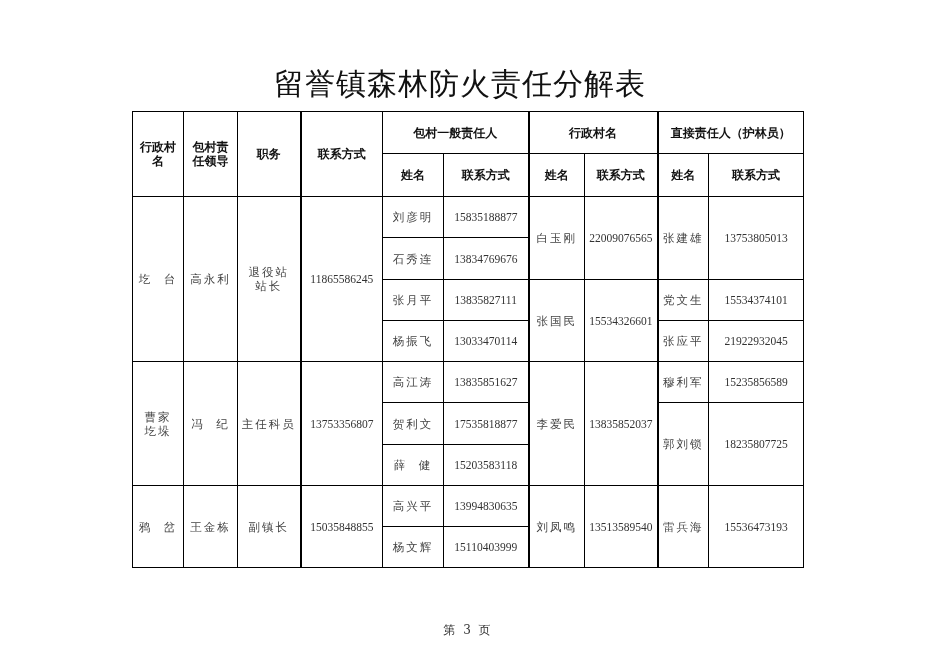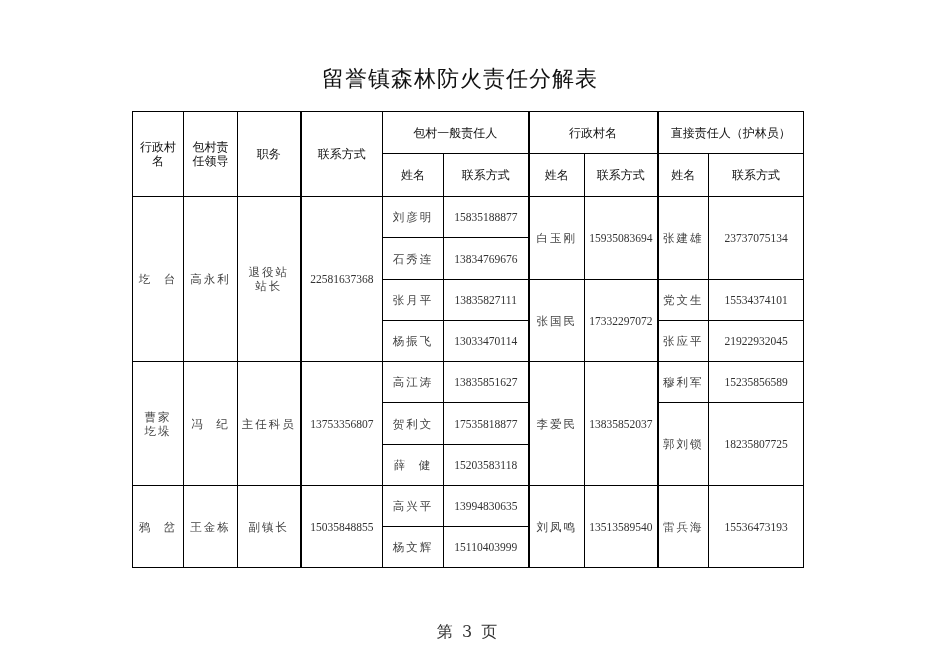--- a/index.html
+++ b/index.html
@@ -1,30 +1,30 @@
 <!DOCTYPE html>
 <html><head>
 <meta charset="utf-8">
 <style>
   html, body { margin: 0; padding: 0; background: #ffffff; }
   body { width: 936px; height: 662px; position: relative; overflow: hidden;
          font-family: "DejaVu Serif", "Liberation Serif", serif; color: #222; }
   .title { position: absolute; left: 0; width: 920px; top: 64px; text-align: center;
-           font-family: "DejaVu Sans", "Liberation Sans", sans-serif; font-size: 22px;
+           font-family: "DejaVu Sans", "Liberation Sans", sans-serif; font-size: 30px;
            color: #111; letter-spacing: 1px; }
   table.grid { position: absolute; left: 132px; top: 111px; border-collapse: collapse;
                table-layout: fixed; width: 671px; }
   table.grid td { border: 1px solid #000; text-align: center; vertical-align: middle;
                   padding: 0 2px; font-size: 11.5px; line-height: 14px; overflow: hidden; }
-  table.grid td.h { font-weight: normal; font-size: 12px; color: #111; }
+  table.grid td.h { font-weight: bold; font-size: 12px; color: #111; }
   td.thickL { border-left: 2px solid #000 !important; }
   .gray { color: #444; letter-spacing: 2px; }
   .num { font-family: Liberation Serif, serif; font-size: 12px; color: #333; }
   .footer { position: absolute; left: 0; width: 936px; top: 622px; text-align: center;
-            font-size: 16px; color: #333; letter-spacing: 2px; }
+            font-size: 12px; color: #333; letter-spacing: 2px; }
 </style>
 </head>
 <body>
 
 <div class="title">留誉镇森林防火责任分解表</div>
 
 <table class="grid">
   <colgroup>
     <col style="width:51px">
       <col style="width:54px">
@@ -60,37 +60,37 @@
     <td class="h thickL">姓名</td>
     <td class="h">联系方式</td>
   </tr>
 
   <tr style="height:41px">
     <td rowspan="4" class="gray" style="white-space:pre">圪  台</td>
     <td rowspan="4" class="gray">高永利</td>
     <td rowspan="4" class="gray">
           <div style="width:52px;margin:8px auto">退役站站长</div>
         </td>
-    <td rowspan="4" class="num thickL">22581637368</td>
+    <td rowspan="4" class="num thickL">11865586245</td>
     <td class="gray">刘彦明</td>
     <td class="num">15835188877</td>
     <td rowspan="2" class="gray thickL">白玉刚</td>
-    <td rowspan="2" class="num">15935083694</td>
+    <td rowspan="2" class="num">22009076565</td>
     <td rowspan="2" class="gray thickL">张建雄</td>
-    <td rowspan="2" class="num">23737075134</td>
+    <td rowspan="2" class="num">13753805013</td>
   </tr>
   <tr style="height:42px">
     <td class="gray">石秀连</td>
     <td class="num">13834769676</td>
   </tr>
   <tr style="height:41px">
     <td class="gray">张月平</td>
     <td class="num">13835827111</td>
     <td rowspan="2" class="gray thickL">张国民</td>
-    <td rowspan="2" class="num">17332297072</td>
+    <td rowspan="2" class="num">15534326601</td>
     <td class="gray thickL">党文生</td>
     <td class="num">15534374101</td>
   </tr>
   <tr style="height:41px">
     <td class="gray">杨振飞</td>
     <td class="num">13033470114</td>
     <td class="gray thickL">张应平</td>
     <td class="num">21922932045</td>
   </tr>
 

